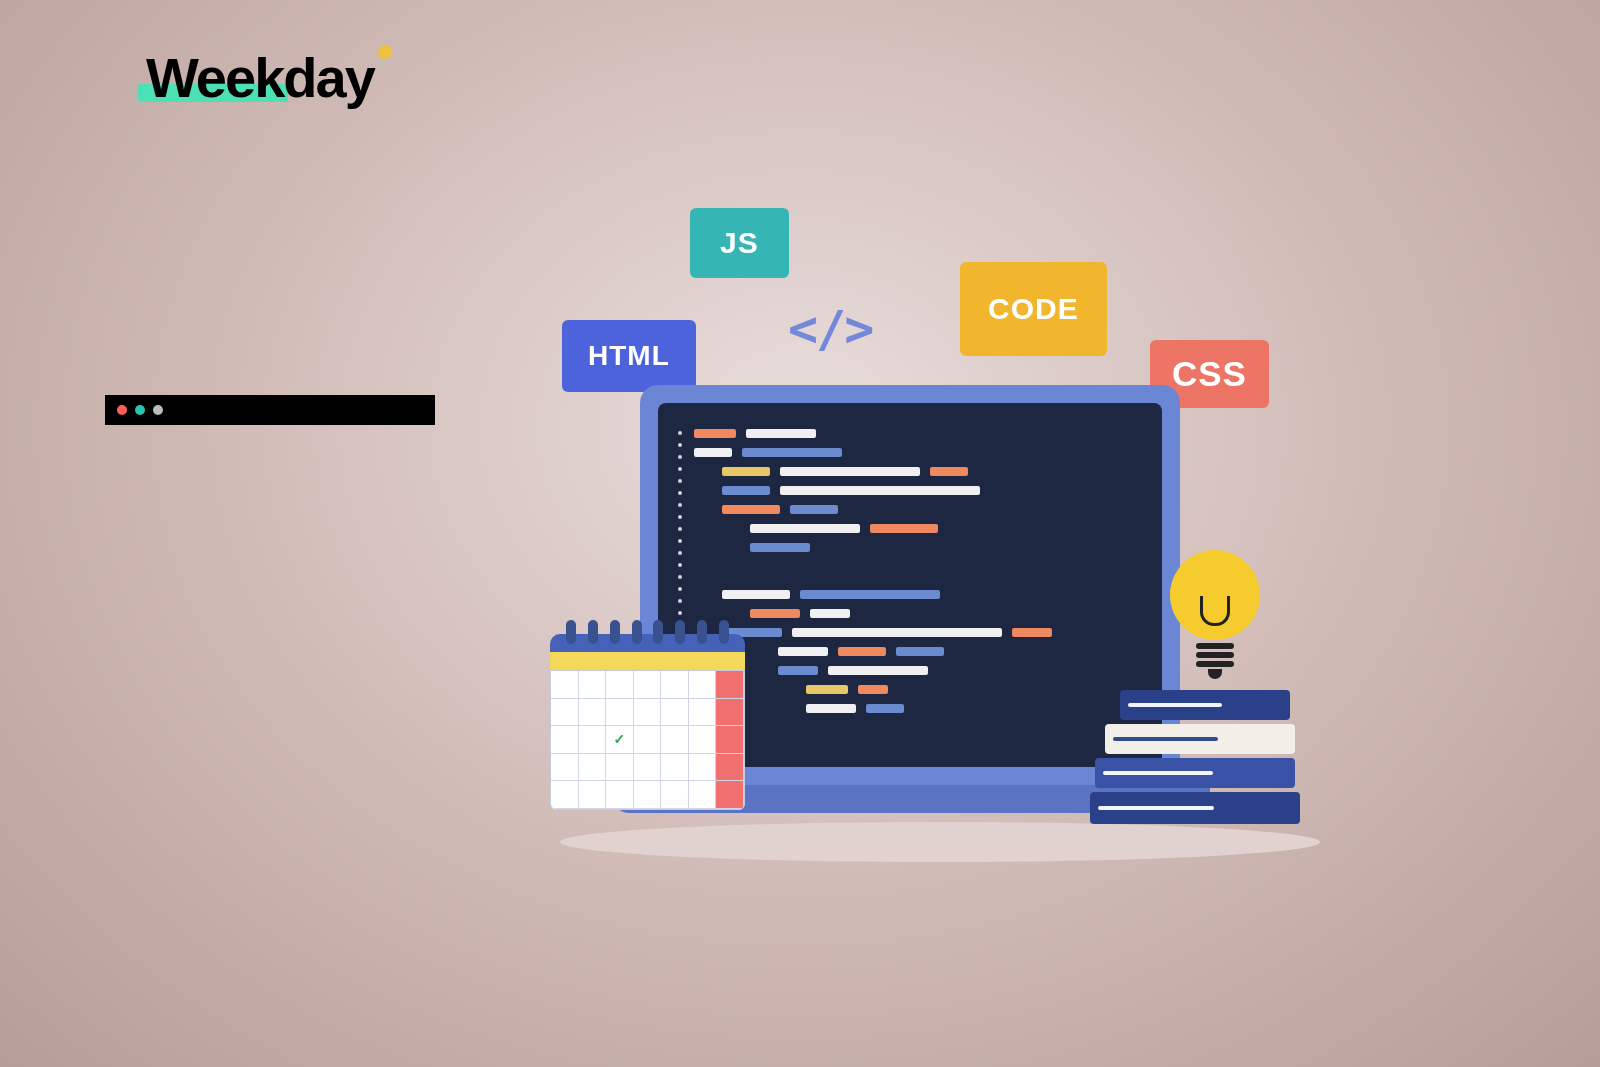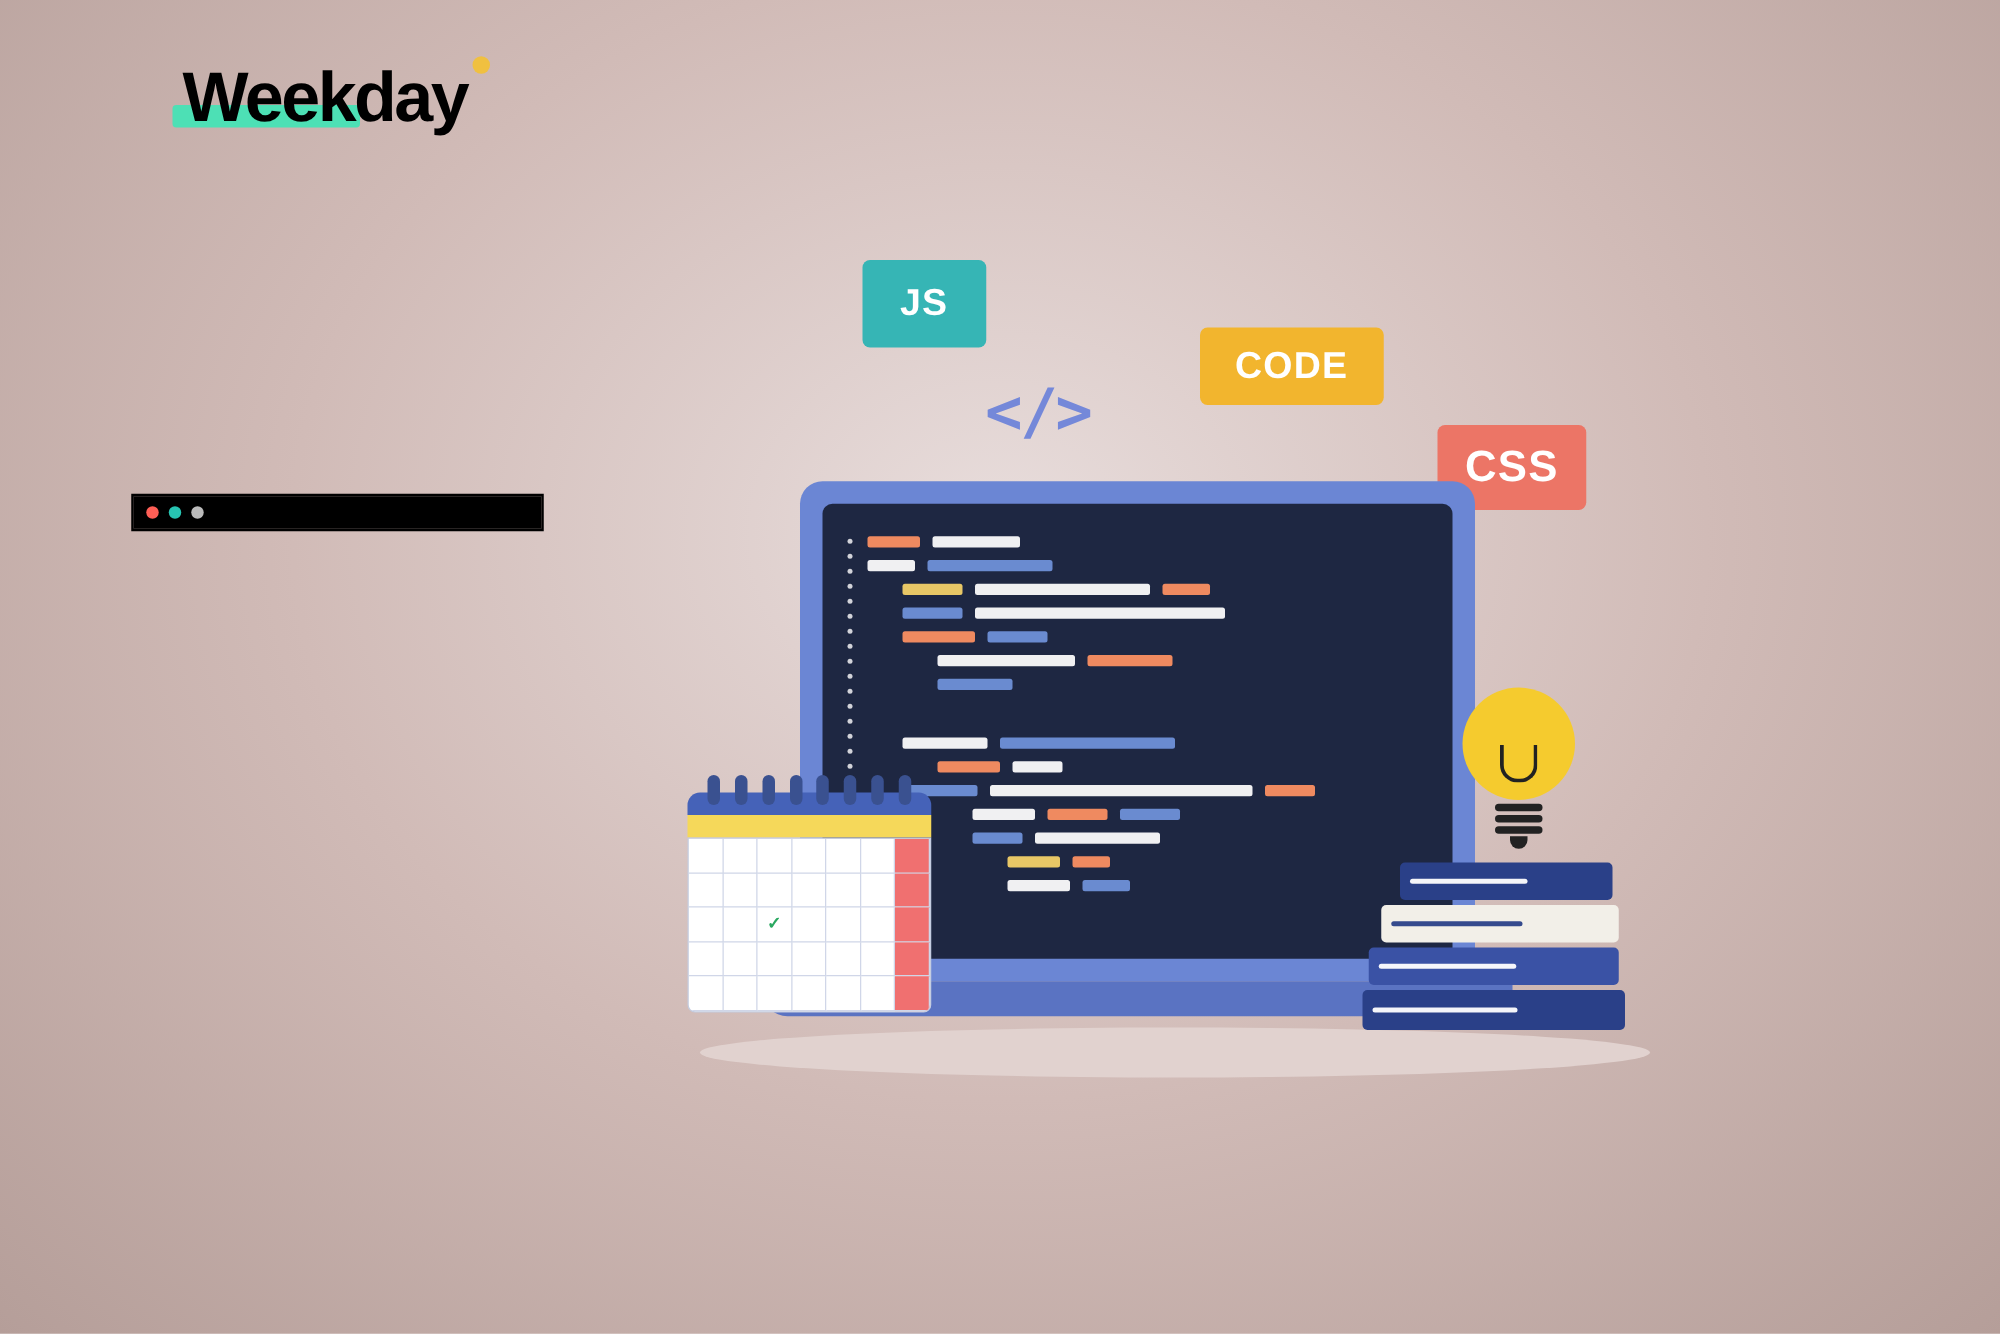--- a/index.html
+++ b/index.html
@@ -97,21 +97,21 @@
   font-family: Arial, Helvetica, sans-serif;
   font-weight: 700;
   font-size: 28px;
   color: #fff;
   padding: 14px 24px;
   border-radius: 6px;
   letter-spacing: 1px;
 }
 .tag-js { top: 8px; left: 160px; background: #36b5b5; font-size: 30px; padding: 18px 30px; }
 .tag-html { top: 120px; left: 32px; background: #4d63db; font-size: 28px; padding: 20px 26px; }
-.tag-code { top: 62px; left: 430px; background: #f2b52e; font-size: 30px; padding: 14px 28px; }
+.tag-code { top: 62px; left: 430px; background: #f2b52e; font-size: 30px; padding: 30px 28px; }
 .tag-css { top: 140px; left: 620px; background: #ec7566; font-size: 35px; padding: 14px 22px; }
 
 
 .code-bracket {
   position: absolute;
   top: 100px;
   left: 258px;
   font-family: monospace;
   font-size: 50px;
   font-weight: bold;
@@ -318,20 +318,21 @@
     <span class="window-dot dot-teal"></span>
     <span class="window-dot dot-grey"></span>
   </div>
 </div>
 
 <div class="illo">
 
   <div class="desk-shadow"></div>
 
   <div class="tag tag-js">JS</div>
+  <div class="tag tag-html">HTML</div>
   <div class="tag tag-code">CODE</div>
   <div class="tag tag-css">CSS</div>
 
   <div class="code-bracket">&lt;/&gt;</div>
 
   <div class="laptop">
     <div class="laptop-screen-outer">
       <div class="laptop-screen">
         <div class="gutter">
           <div class="gdot"></div>

